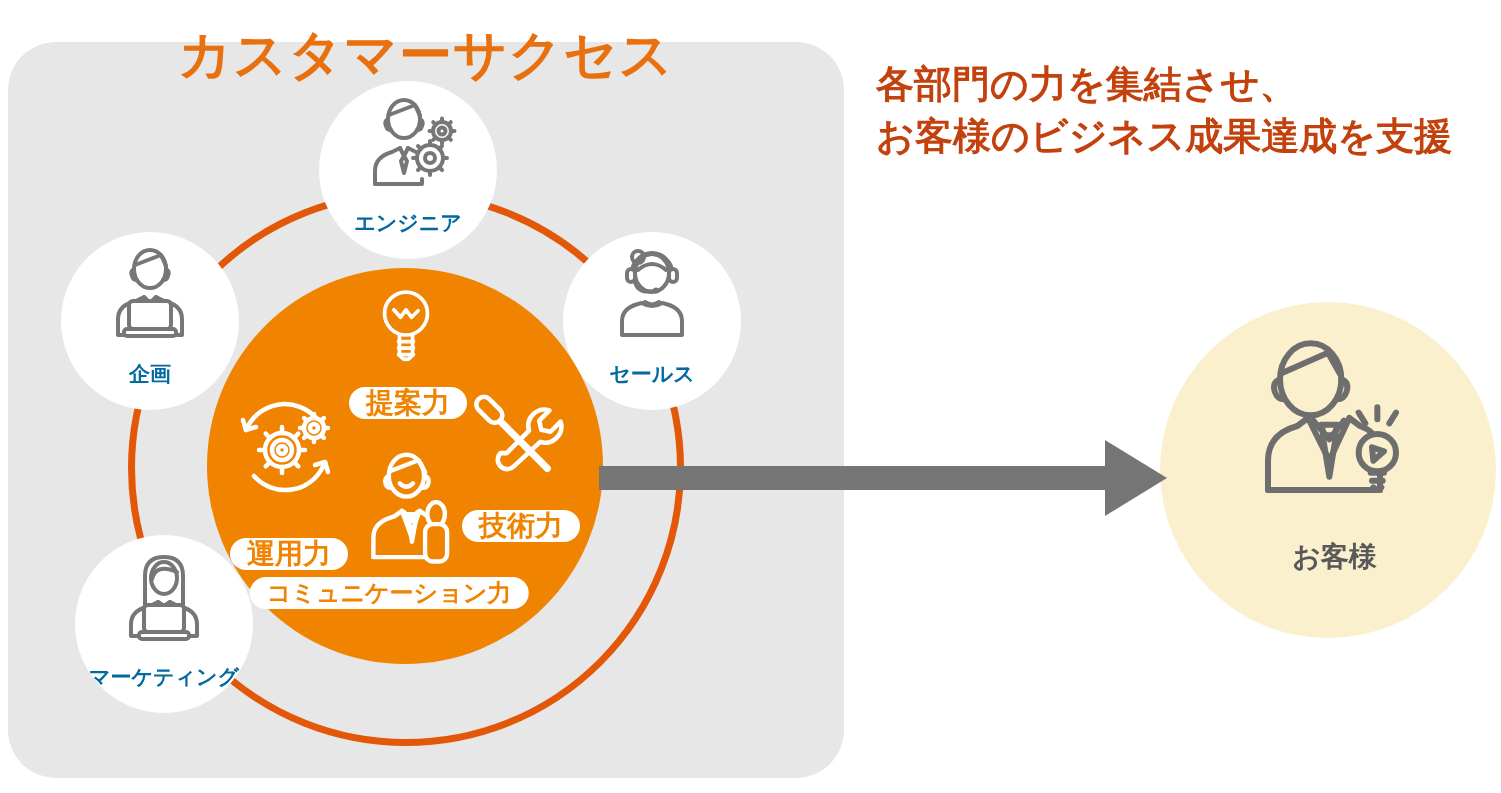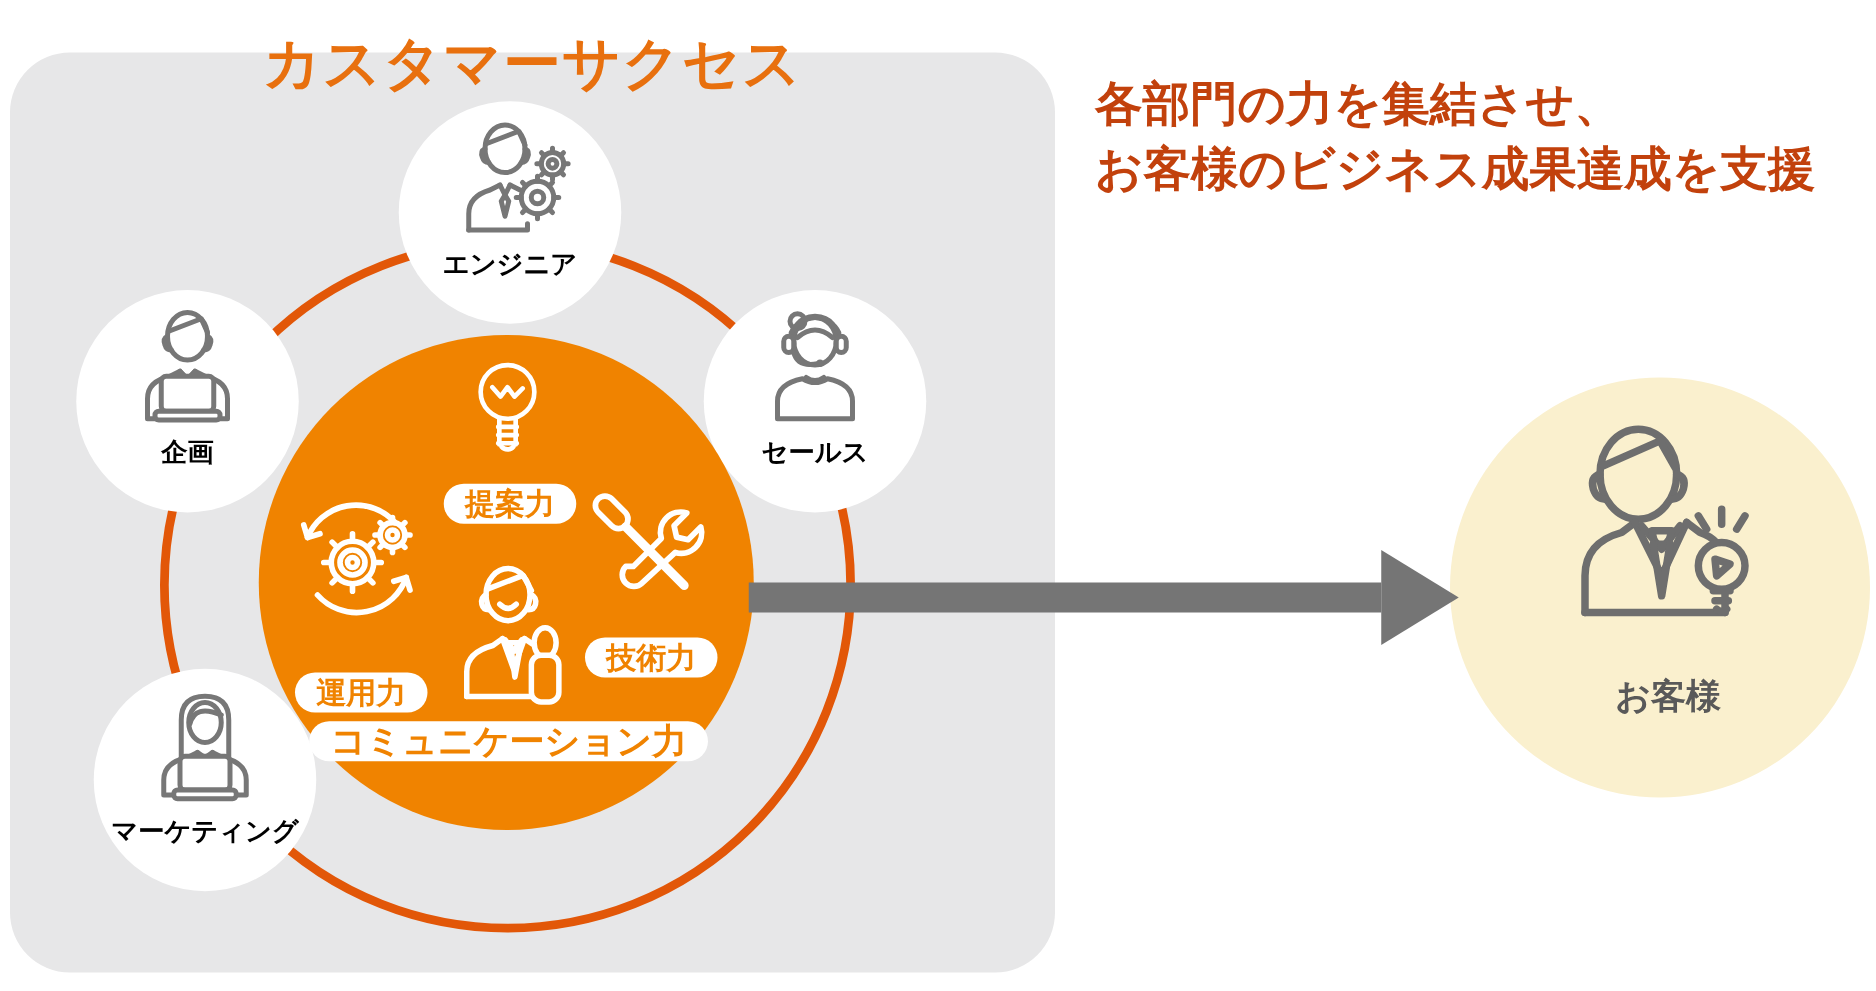--- a/index.html
+++ b/index.html
@@ -6,52 +6,52 @@
   body{
     width:1501px;height:793px;position:relative;overflow:hidden;background:#ffffff;
     font-family:"Liberation Sans","DejaVu Sans",sans-serif;
   }
   .stage{position:absolute;inset:0;}
 
   
   .panel{position:absolute;left:8px;top:42px;width:836px;height:736px;background:#E7E7E8;border-radius:48px;z-index:1;}
 
   
-  .title{position:absolute;left:8px;top:20px;width:836px;text-align:center;font-size:46px;font-weight:bold;color:#E8700E;letter-spacing:1px;z-index:6;white-space:nowrap;}
+  .title{position:absolute;left:8px;top:20px;width:836px;text-align:center;font-size:53px;font-weight:bold;color:#E8700E;letter-spacing:1px;z-index:6;white-space:nowrap;}
 
   
   .ring{position:absolute;left:128px;top:190px;width:556px;height:556px;border:7px solid #E25708;border-radius:50%;box-sizing:border-box;z-index:2;}
 
   
   .dept{position:absolute;width:178px;height:178px;border-radius:50%;background:#ffffff;display:flex;flex-direction:column;align-items:center;padding-top:13px;box-sizing:border-box;z-index:3;}
   .dept svg{width:100px;height:100px;display:block;}
-  .dlabel{font-size:21px;font-weight:bold;color:#000000;margin-top:3px;white-space:nowrap;}
+  .dlabel{font-size:21px;font-weight:bold;color:#0369a1;margin-top:15px;white-space:nowrap;}
   .dept-engineer {left:319px;top:81px;}
   .dept-planning {left:61px; top:232px;}
   .dept-support  {left:563px;top:232px;}
   .dept-marketing{left:75px; top:535px;}
   .dept-sales    {left:554px;top:533px;}
 
   
   .core{position:absolute;left:207px;top:268px;width:396px;height:396px;border-radius:50%;background:#F08300;z-index:4;}
 
   
   .skill-icon{position:absolute;z-index:5;}
   .icon-bulb {left:378px;top:286px;width:56px; height:98px;}
   .icon-cycle{left:230px;top:392px;width:114px;height:110px;}
   .icon-tools{left:470px;top:390px;width:112px;height:112px;}
   .icon-comm {left:358px;top:450px;width:110px;height:124px;}
   .skill-icon svg{width:100%;height:100%;display:block;}
 
   
-  .pill{position:absolute;height:32px;background:#ffffff;border-radius:18px;display:inline-flex;align-items:center;justify-content:center;padding:0 17px;font-size:24px;font-weight:bold;color:#F08300;white-space:nowrap;z-index:6;transform:translateX(-50%);box-sizing:border-box;}
+  .pill{position:absolute;height:32px;background:#ffffff;border-radius:18px;display:inline-flex;align-items:center;justify-content:center;padding:0 17px;font-size:28px;font-weight:bold;color:#F08300;white-space:nowrap;z-index:6;transform:translateX(-50%);box-sizing:border-box;}
   .pill-proposal{left:408px;top:387px;}
   .pill-operation{left:289px;top:510px;margin-top:28px;}
   .pill-technical{left:521px;top:510px;}
-  .pill-communication{left:407px;top:577px;font-size:28px;}
+  .pill-communication{left:389px;top:577px;font-size:24px;}
 
   
   .arrow-shaft{position:absolute;left:599px;top:466px;width:506px;height:24px;background:#757575;z-index:7;}
   .arrow-head{position:absolute;left:1105px;top:440px;width:0;height:0;border-top:38px solid transparent;border-bottom:38px solid transparent;border-left:62px solid #757575;z-index:7;}
 
   
   .headline{position:absolute;left:876px;top:58px;font-size:38px;line-height:52px;font-weight:bold;color:#c2410c;z-index:6;white-space:nowrap;}
 
   
   .customer{position:absolute;left:1160px;top:302px;width:336px;height:336px;border-radius:50%;background:#FAF0CE;display:flex;flex-direction:column;align-items:center;padding-top:28px;box-sizing:border-box;z-index:3;}

